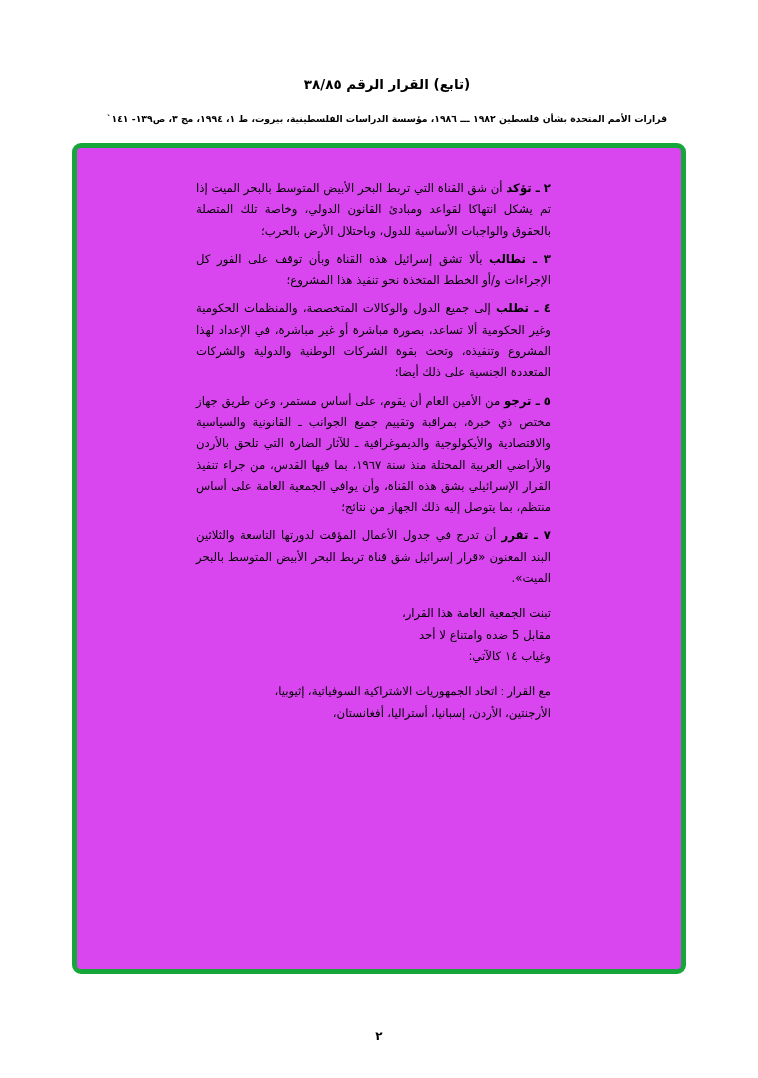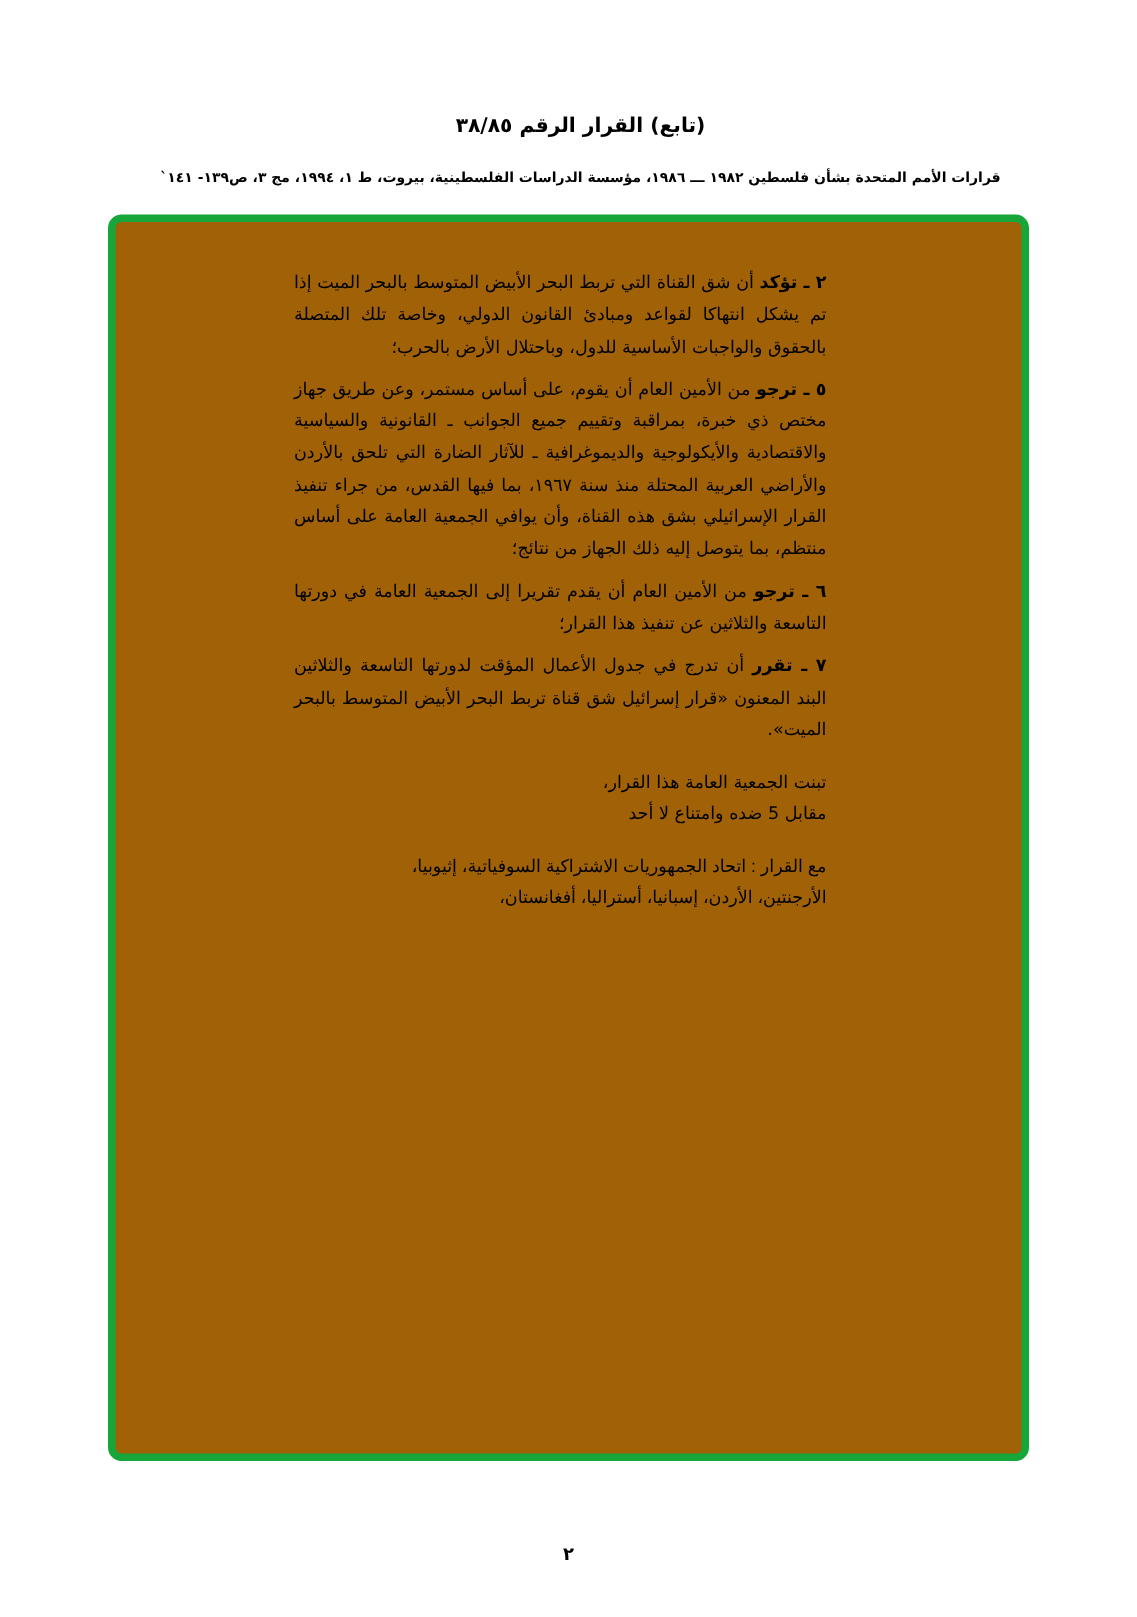--- a/index.html
+++ b/index.html
@@ -46,21 +46,21 @@
   }
   .green-frame {
     position: absolute;
     top: 143px;
     left: 72px;
     width: 614px;
     height: 831px;
     border: 5px solid #16a63a;
     border-radius: 9px;
     box-sizing: border-box;
-    background: #a16207;
+    background: #d946ef;
   }
   .content {
     position: absolute;
     top: 30px;
     right: 130px;
     width: 355px;
     direction: rtl;
     text-align: justify;
     text-align-last: right;
   }
@@ -116,27 +116,29 @@
 
   <div class="doc-header">
     <div class="doc-title">(تابع) القرار الرقم ٣٨/٨٥</div>
     <div class="doc-source">قرارات الأمم المتحدة بشأن فلسطين ١٩٨٢ ـــ ١٩٨٦، مؤسسة الدراسات الفلسطينية، بيروت، ط ١، ١٩٩٤، مج ٣، ص١٣٩- ١٤١`</div>
   </div>
 
   <div class="green-frame">
     <div class="content">
 
       <p class="para"><b>٢ ـ تؤكد</b> أن شق القناة التي تربط البحر الأبيض المتوسط بالبحر الميت إذا تم يشكل انتهاكا لقواعد ومبادئ القانون الدولي، وخاصة تلك المتصلة بالحقوق والواجبات الأساسية للدول، وباحتلال الأرض بالحرب؛</p>
+      <p class="para"><b>٣ ـ تطالب</b> بألا تشق إسرائيل هذه القناة وبأن توقف على الفور كل الإجراءات و/أو الخطط المتخذة نحو تنفيذ هذا المشروع؛</p>
+      <p class="para"><b>٤ ـ تطلب</b> إلى جميع الدول والوكالات المتخصصة، والمنظمات الحكومية وغير الحكومية ألا تساعد، بصورة مباشرة أو غير مباشرة، في الإعداد لهذا المشروع وتنفيذه، وتحث بقوة الشركات الوطنية والدولية والشركات المتعددة الجنسية على ذلك أيضا؛</p>
       <p class="para"><b>٥ ـ ترجو</b> من الأمين العام أن يقوم، على أساس مستمر، وعن طريق جهاز مختص ذي خبرة، بمراقبة وتقييم جميع الجوانب ـ القانونية والسياسية والاقتصادية والأيكولوجية والديموغرافية ـ للآثار الضارة التي تلحق بالأردن والأراضي العربية المحتلة منذ سنة ١٩٦٧، بما فيها القدس، من جراء تنفيذ القرار الإسرائيلي بشق هذه القناة، وأن يوافي الجمعية العامة على أساس منتظم، بما يتوصل إليه ذلك الجهاز من نتائج؛</p>
-      <p class="para"><b>٦ ـ ترجو</b> من الأمين العام أن يقدم تقريرا إلى الجمعية العامة في دورتها التاسعة والثلاثين عن تنفيذ هذا القرار؛</p>
       <p class="para"><b>٧ ـ تقرر</b> أن تدرج في جدول الأعمال المؤقت لدورتها التاسعة والثلاثين البند المعنون «قرار إسرائيل شق قناة تربط البحر الأبيض المتوسط بالبحر الميت».</p>
 
       <div class="closing">
         <p>تبنت الجمعية العامة هذا القرار،</p>
         <p>مقابل 5 ضده وامتناع لا أحد</p>
+        <p>وغياب ١٤ كالآتي:</p>
       </div>
 
       <div class="with-block">
         <p>مع القرار :  اتحاد الجمهوريات الاشتراكية السوفياتية، إثيوبيا،</p>
         <p>الأرجنتين، الأردن، إسبانيا، أستراليا، أفغانستان،</p>
       </div>
 
     </div>
   </div>
 

